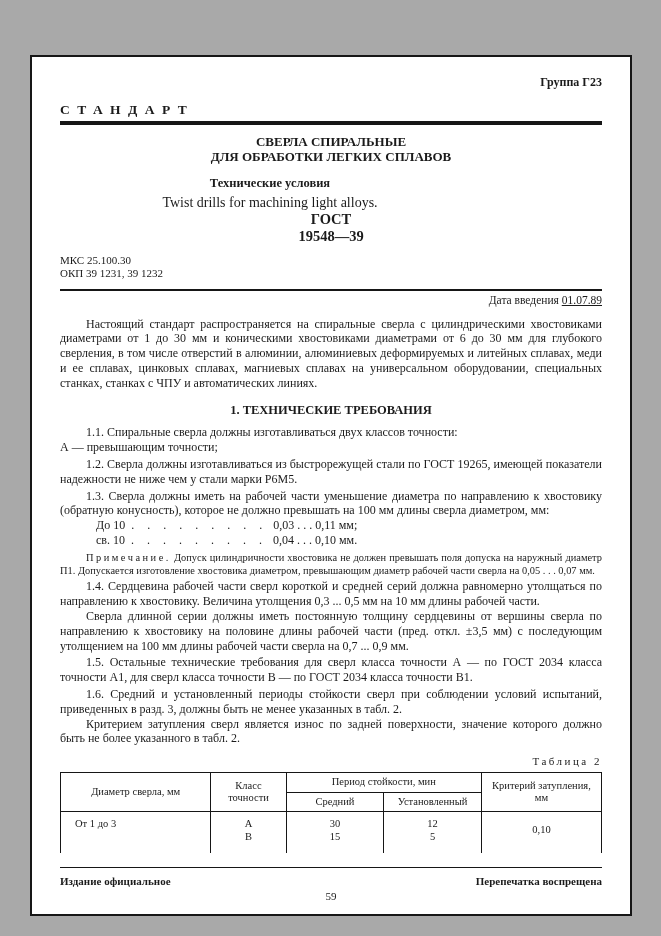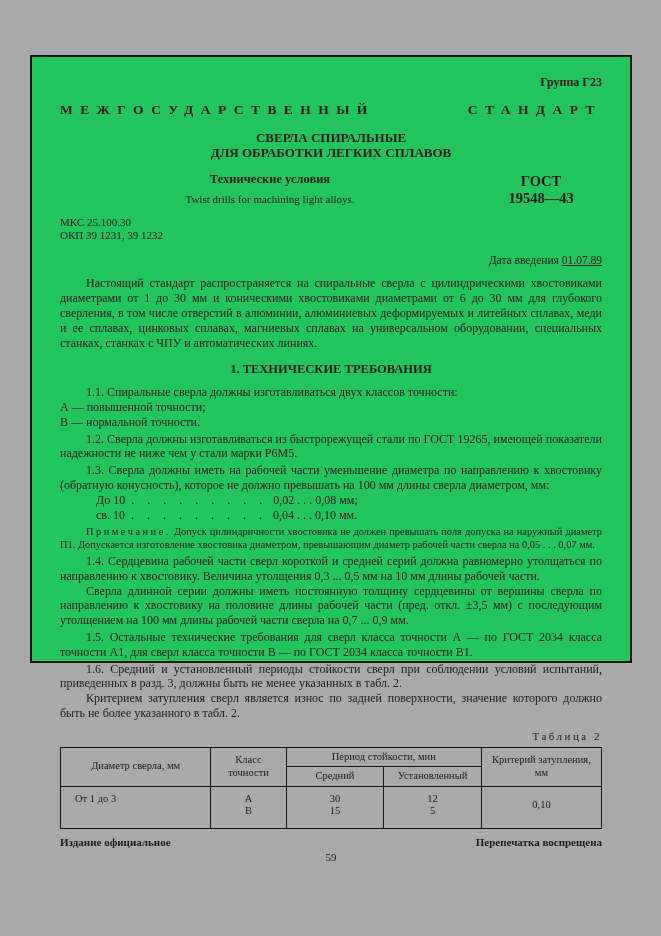--- a/index.html
+++ b/index.html
@@ -6,42 +6,42 @@
   html, body { width:661px; height:936px; }
   body {
     background:#a9a9a9;
     font-family:"Liberation Serif","DejaVu Serif",serif;
     color:#1b1b1b;
     position:relative;
     overflow:hidden;
   }
   .page {
     position:absolute; left:30px; top:55px;
-    width:602px; height:608px;
-    background:#22c55e;
+    width:602px; height:861px;
+    background:#ffffff;
     border:2px solid #161616;
   }
   .content {
     width:100%; height:100%;
     padding:18px 28px 10px 28px;
     display:flex; flex-direction:column;
     font-size:12px; line-height:14.8px;
   }
   .group { text-align:right; font-weight:bold; font-size:12px; }
   .std-head {
     display:flex; justify-content:space-between;
     font-weight:bold; font-size:13.5px; letter-spacing:0.55em;
     white-space:nowrap; margin-top:13px;
   }
   .thick-rule { height:4px; background:#161616; margin-top:3px; }
   .doc-title { text-align:center; font-weight:bold; font-size:13px; line-height:15.5px; margin-top:9px; }
-  .subhead-row { display:flex; margin-top:11px; }
+  .subhead-row { display:flex; margin-top:11px;flex-direction:column; }
   .subhead-left { width:420px; text-align:center; }
   .subtitle-ru { font-weight:bold; font-size:12.5px; }
-  .subtitle-en { font-size:11px; line-height:12.5px; margin-top:7px; }
+  .subtitle-en { font-size:14px; line-height:12.5px; margin-top:7px; }
   .doc-number { flex:1; text-align:center; font-weight:bold; font-size:14.5px; line-height:17px; margin-top:1px; }
   .codes { font-size:11px; line-height:13.5px; margin-top:9px; }
   .rule { height:2px; background:#161616; margin-top:8px; }
   .date-line { text-align:right; font-weight:normal; font-size:11.5px; margin-top:2px; }
   .date-value { text-decoration:underline; }
   .para { text-align:justify; }
   .indent { text-indent:26px; }
   .mt2 { margin-top:2px; }
   .intro { margin-top:9px; }
   .section-heading { text-align:center; font-weight:bold; font-size:12.5px; margin:12px 0 8px 0; }
@@ -63,67 +63,65 @@
 </style>
 </head>
 <body>
 
 <div class="page">
   <div class="content">
 
     <div class="group">Группа Г23</div>
 
     <div class="std-head">
-      <span>МЕЖГОСУДАРСТВЕННЫЙ</span>
       <span>СТАНДАРТ</span>
     </div>
     <div class="thick-rule"></div>
 
     <div class="doc-title">
       <div>СВЕРЛА СПИРАЛЬНЫЕ</div>
       <div>ДЛЯ ОБРАБОТКИ ЛЕГКИХ СПЛАВОВ</div>
     </div>
 
     <div class="subhead-row">
       <div class="subhead-left">
         <div class="subtitle-ru">Технические условия</div>
         <div class="subtitle-en">
           <div>Twist drills for machining light alloys.</div>
         </div>
       </div>
       <div class="doc-number">
         <div>ГОСТ</div>
-        <div>19548—43</div>
+        <div>19548—39</div>
       </div>
     </div>
 
     <div class="codes">
       <div>МКС 25.100.30</div>
       <div>ОКП 39 1231, 39 1232</div>
     </div>
 
     <div class="rule"></div>
 
     <div class="date-line">
       <span>Дата введения</span>
       <span class="date-value">01.07.89</span>
     </div>
 
     <p class="para indent intro">Настоящий стандарт распространяется на спиральные сверла с цилиндрическими хвостовиками диаметрами от 1 до 30 мм и коническими хвостовиками диаметрами от 6 до 30 мм для глубокого сверления, в том числе отверстий в алюминии, алюминиевых деформируемых и литейных сплавах, меди и ее сплавах, цинковых сплавах, магниевых сплавах на универсальном оборудовании, специальных станках, станках с ЧПУ и автоматических линиях.</p>
 
     <div class="section-heading">1. ТЕХНИЧЕСКИЕ ТРЕБОВАНИЯ</div>
 
     <p class="para indent">1.1. Спиральные сверла должны изготавливаться двух классов точности:</p>
-    <p class="para">А — повышенной точности;</p>
-    <p class="para">В — нормальной точности.</p>
+    <p class="para">А — превышающим точности;</p>
     <p class="para indent mt2">1.2. Сверла должны изготавливаться из быстрорежущей стали по ГОСТ 19265, имеющей показатели надежности не ниже чем у стали марки Р6М5.</p>
     <p class="para indent mt2">1.3. Сверла должны иметь на рабочей части уменьшение диаметра по направлению к хвостовику (обратную конусность), которое не должно превышать на 100 мм длины сверла диаметром, мм:</p>
 
     <div class="dim-line">
-      <span>До 10</span><span class="dots">. . . . . . . . .</span><span>0,02 . . . 0,08 мм;</span>
+      <span>До 10</span><span class="dots">. . . . . . . . .</span><span>0,03 . . . 0,11 мм;</span>
     </div>
     <div class="dim-line">
       <span>св. 10</span><span class="dots">. . . . . . . . .</span><span>0,04 . . . 0,10 мм.</span>
     </div>
 
     <p class="note">
       <span class="note-label">Примечание.</span>
       <span>Допуск цилиндричности хвостовика не должен превышать поля допуска на наружный диаметр П1. Допускается изготовление хвостовика диаметром, превышающим диаметр рабочей части сверла на 0,05 . . . 0,07 мм.</span>
     </p>
 

